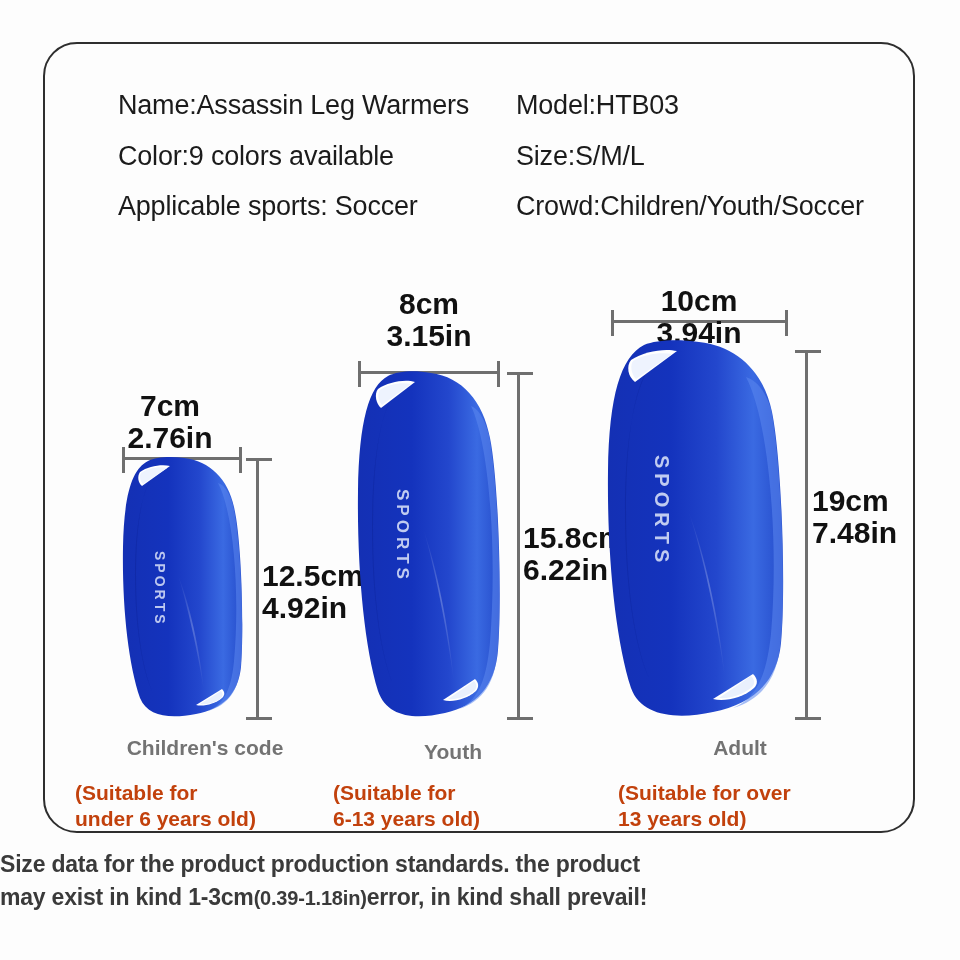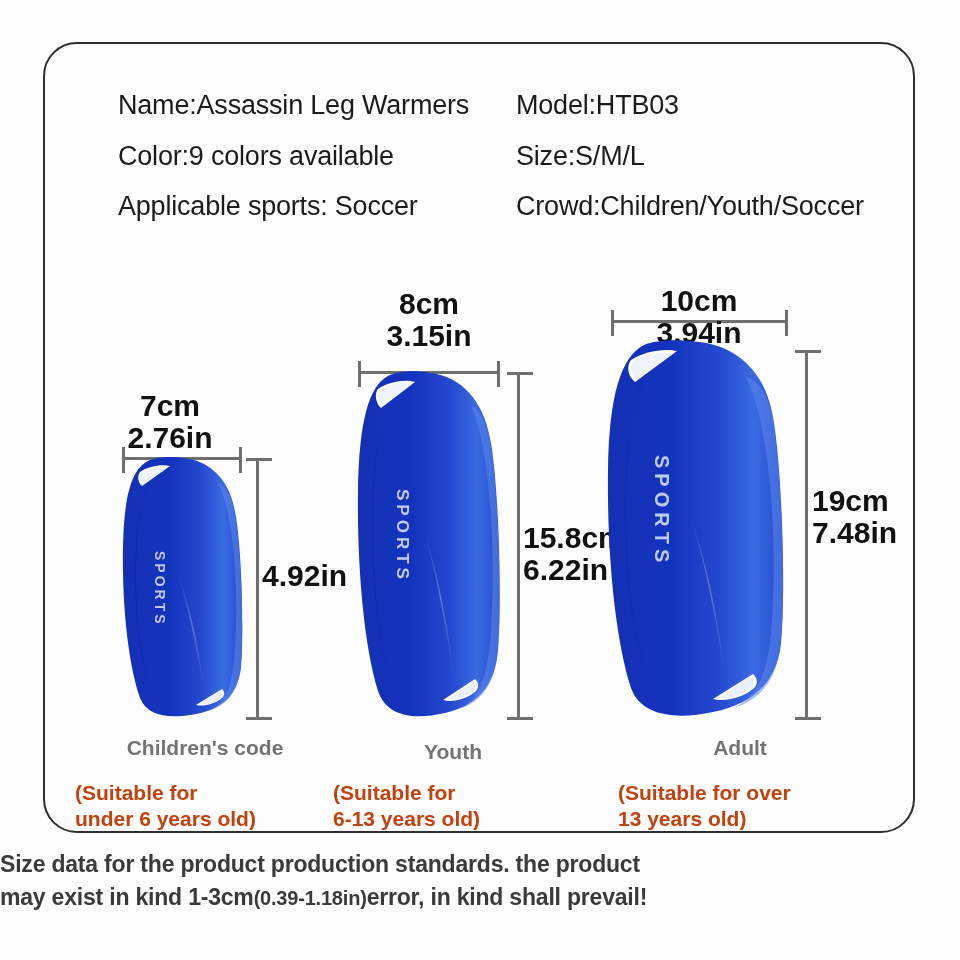--- a/index.html
+++ b/index.html
@@ -131,20 +131,21 @@
   <div class="stage">
 
     <div class="dim-h" style="left:122px;top:457px;width:120px;"></div>
     <div class="dim-label" style="left:80px;top:374px;width:180px;margin-top:16px;">
       <div>7cm</div>
       <div>2.76in</div>
     </div>
 
     <div class="dim-v" style="left:256px;top:458px;height:262px;"></div>
     <div class="dim-label left" style="left:262px;top:560px;width:190px;">
+      <div>12.5cm</div>
       <div>4.92in</div>
     </div>
 
     <div class="guard-wrap" style="left:118px;top:455px;width:128px;height:265px;">
       <div class="guard">
         <svg viewBox="0 0 128 265" preserveAspectRatio="none" aria-hidden="true">
           <defs>
             <linearGradient id="gsS" x1="0" y1="0" x2="1" y2="0">
               <stop offset="0%" stop-color="#1430b4"></stop>
               <stop offset="38%" stop-color="#1433bd"></stop>

